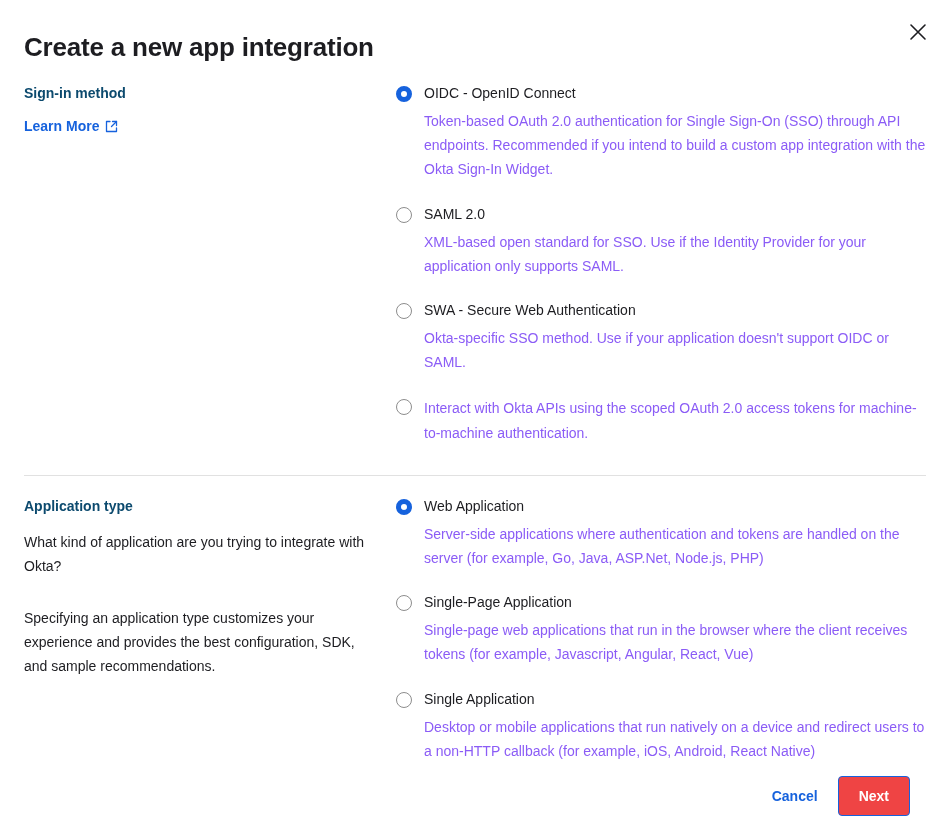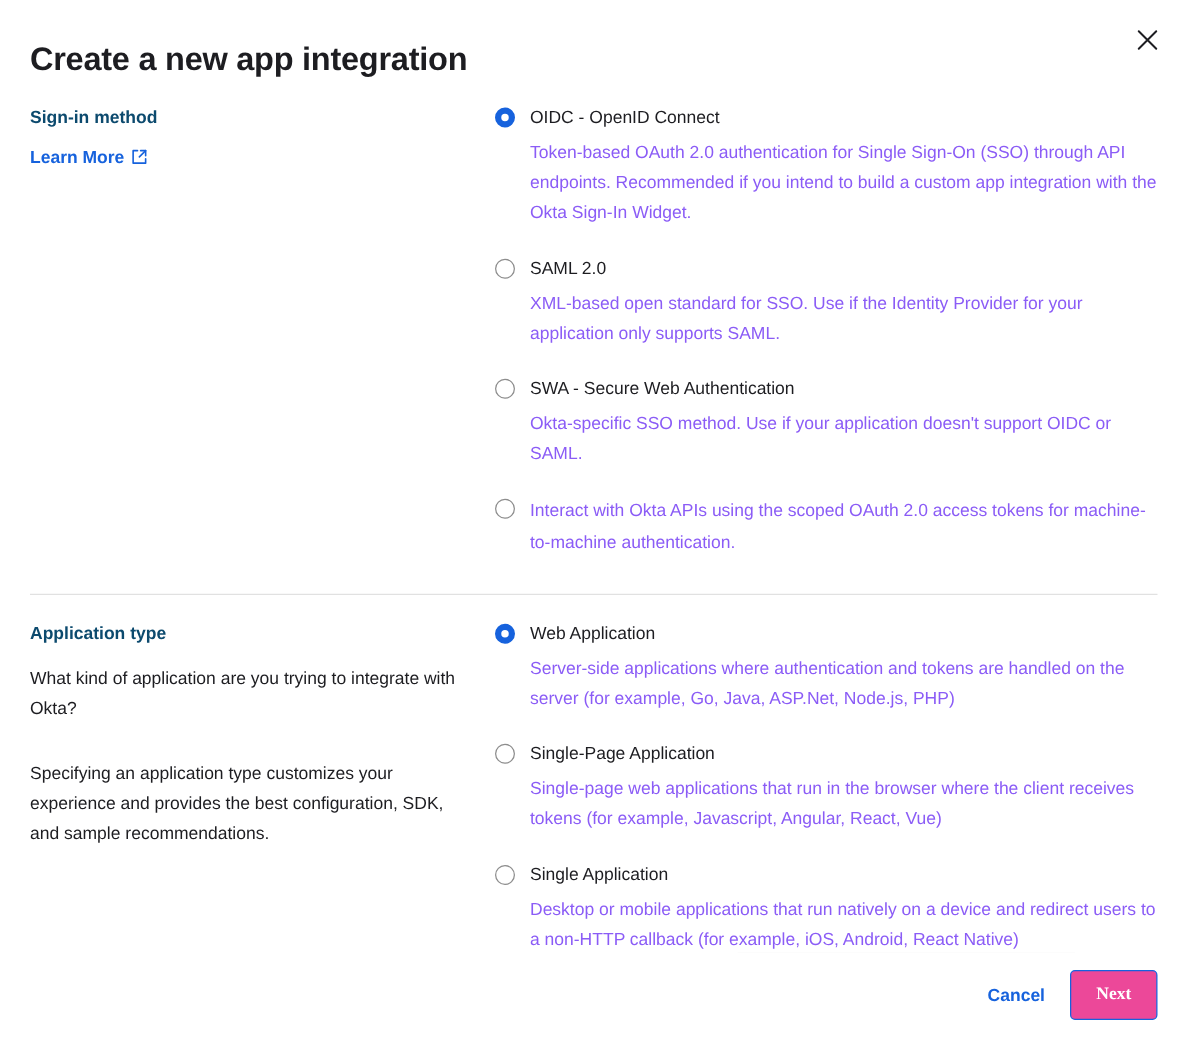--- a/index.html
+++ b/index.html
@@ -128,21 +128,21 @@
 
   .divider {
     height: 1px;
     background: #e1e1e1;
     margin: 30px 24px 0 24px;
   }
 
   .footer {
     position: absolute;
     left: 0;
-    right: 0;
+    right: 16px;
     bottom: 0;
     height: 68px;
     display: flex;
     align-items: center;
     justify-content: flex-end;
     gap: 8px;
     padding: 0 24px;
     background: #ffffff;
   }
   .btn {
@@ -154,24 +154,23 @@
     cursor: pointer;
     line-height: 1.3;
   }
   .btn-cancel {
     background: transparent;
     border: none;
     color: #1662dd;
     padding: 10px 12px;
   }
   .btn-primary {
-    background: #ec4899;
+    background: #ef4444;
     border: 1px solid #1662dd;
     color: #ffffff;
-    font-family: Liberation Serif, serif;
   }
   .shadow-bar {
     position: absolute;
     bottom: 62px;
     left: 590px;
     width: 270px;
     height: 6px;
     background: linear-gradient(to bottom, rgba(0,0,0,0.05), rgba(0,0,0,0));
     pointer-events: none;
   }

